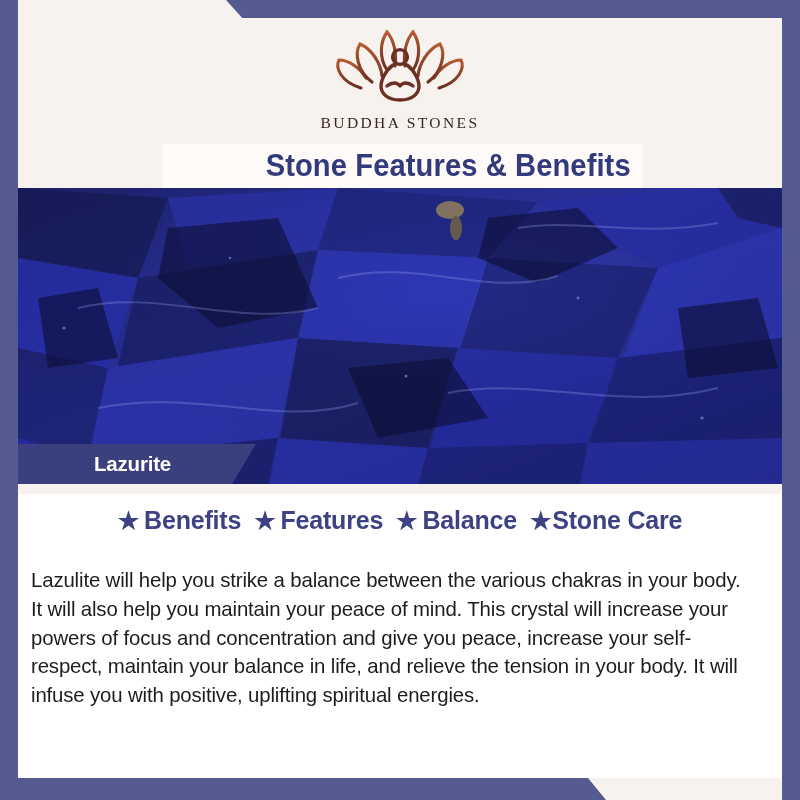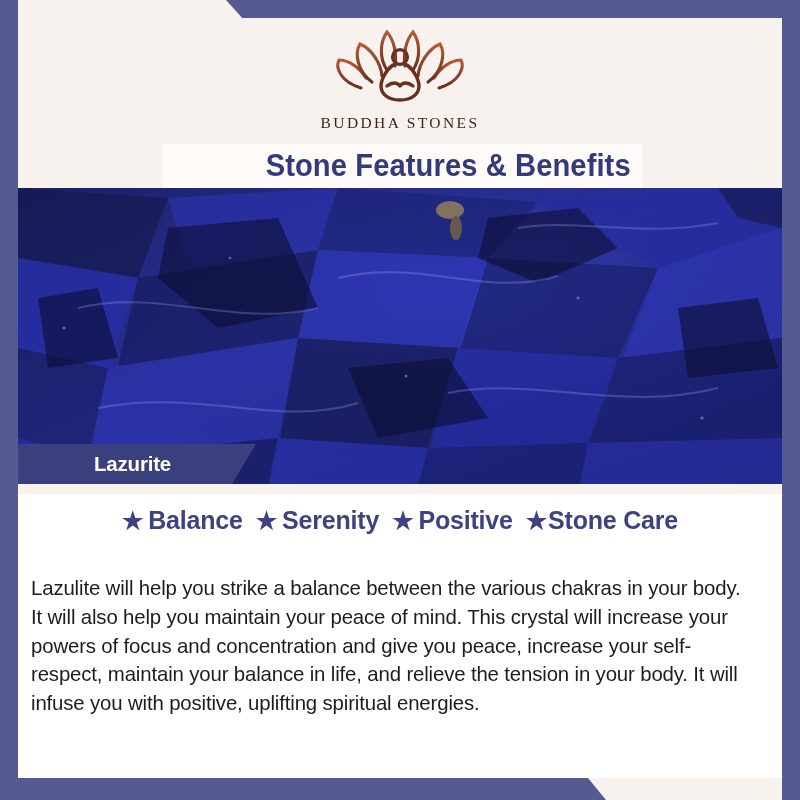--- a/index.html
+++ b/index.html
@@ -198,21 +198,21 @@
     font-size: 24px;
     line-height: 1;
     margin-right: 5px;
     color: #3d4382;
   }
   .kw + .kw { margin-left: 13px; }
   .kw.nogap .star { margin-right: 1px; }
 
   .body-copy {
     position: absolute;
-    top: 70px;
+    top: 62px;
     left: 13px;
     width: 726px;
     font-size: 20.4px;
     line-height: 1.405;
     color: #1d1d1d;
     letter-spacing: -0.15px;
     font-weight: normal;
   }
 </style>
 </head>
@@ -338,29 +338,29 @@
         <span class="ribbon-text">Lazurite</span>
       </div>
     </div>
 
     <div class="panel">
       <div class="panel-topstrip"></div>
 
       <div class="keywords">
         <span class="kw">
           <span class="star">★</span>
-          <span>Balance</span>
+          <span>Benefits</span>
         </span>
         <span class="kw">
           <span class="star">★</span>
-          <span>Serenity</span>
+          <span>Features</span>
         </span>
         <span class="kw">
           <span class="star">★</span>
-          <span>Positive</span>
+          <span>Balance</span>
         </span>
         <span class="kw nogap">
           <span class="star">★</span>
           <span>Stone Care</span>
         </span>
       </div>
 
       <p class="body-copy">Lazulite will help you strike a balance between the various chakras in your body. It will also help you maintain your peace of mind. This crystal will increase your powers of focus and concentration and give you peace, increase your self-respect, maintain your balance in life, and relieve the tension in your body. It will infuse you with positive, uplifting spiritual energies.</p>
     </div>
 

